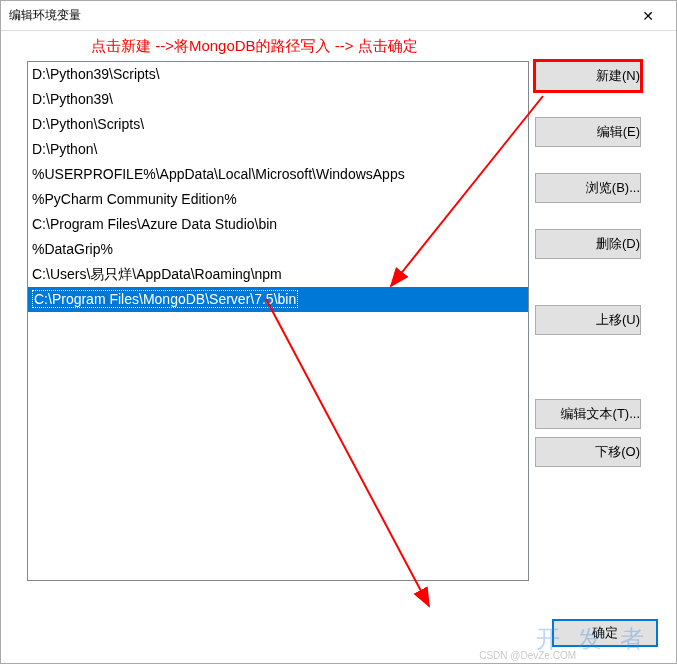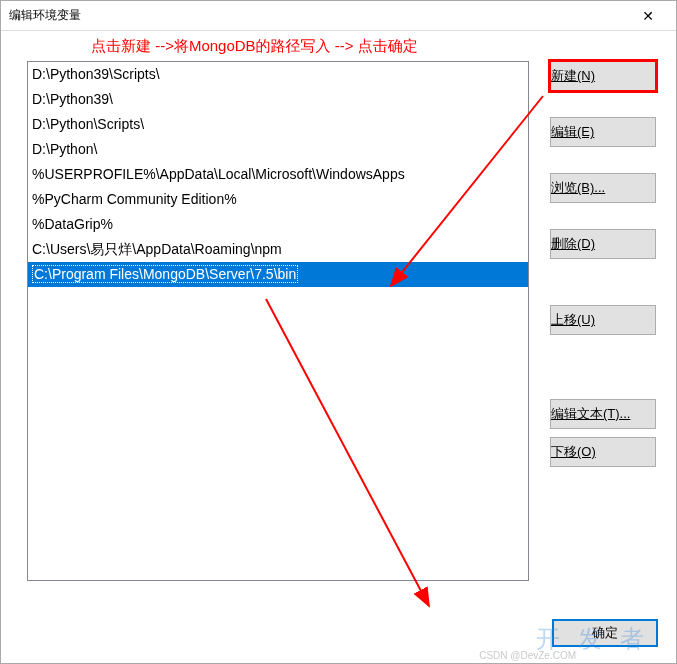--- a/index.html
+++ b/index.html
@@ -44,21 +44,21 @@
   top: 36px;
   left: 90px;
   color: #ff0000;
   font-size: 15px;
   font-weight: 500;
   z-index: 5;
 }
 .content {
   padding: 30px 18px 18px 26px;
   display: flex;
-  gap: 21px;
+  gap: 6px;
 }
 .listbox {
   width: 502px;
   height: 520px;
   border: 1px solid #828790;
   background: #fff;
   overflow: hidden;
   position: relative;
 }
 .list-item {
@@ -82,22 +82,21 @@
   gap: 8px;
 }
 .btn {
   width: 106px;
   height: 30px;
   border: 1px solid #adadad;
   background: #e1e1e1;
   font-size: 13px;
   font-family: inherit;
   cursor: pointer;
-  text-align: left;
-  text-decoration: underline;
+  text-align: right;
 }
 .btn.highlight {
   outline: 3px solid #ff0000;
   outline-offset: -1px;
 }
 .gap-small { margin-bottom: 0; }
 .gap-large { margin-top: 38px; }
 .bottom-buttons {
   position: absolute;
   bottom: 16px;
@@ -161,20 +160,21 @@
   <div class="instruction">点击新建 --&gt;将MongoDB的路径写入 --&gt; 点击确定</div>
 
   <div class="content">
     <div class="listbox" id="listbox">
         <div class="list-item">D:\Python39\Scripts\</div>
         <div class="list-item">D:\Python39\</div>
         <div class="list-item">D:\Python\Scripts\</div>
         <div class="list-item">D:\Python\</div>
         <div class="list-item">%USERPROFILE%\AppData\Local\Microsoft\WindowsApps</div>
         <div class="list-item">%PyCharm Community Edition%</div>
+        <div class="list-item">C:\Program Files\Azure Data Studio\bin</div>
         <div class="list-item">%DataGrip%</div>
         <div class="list-item">C:\Users\易只烊\AppData\Roaming\npm</div>
         <div class="list-item selected"><span>C:\Program Files\MongoDB\Server\7.5\bin</span></div>
       </div>
 
     <div class="side-buttons">
       <button class="btn highlight gap-small">新建(N)</button>
       <div style="height:10px"></div>
       <button class="btn">编辑(E)</button>
       <div style="height:10px"></div>

